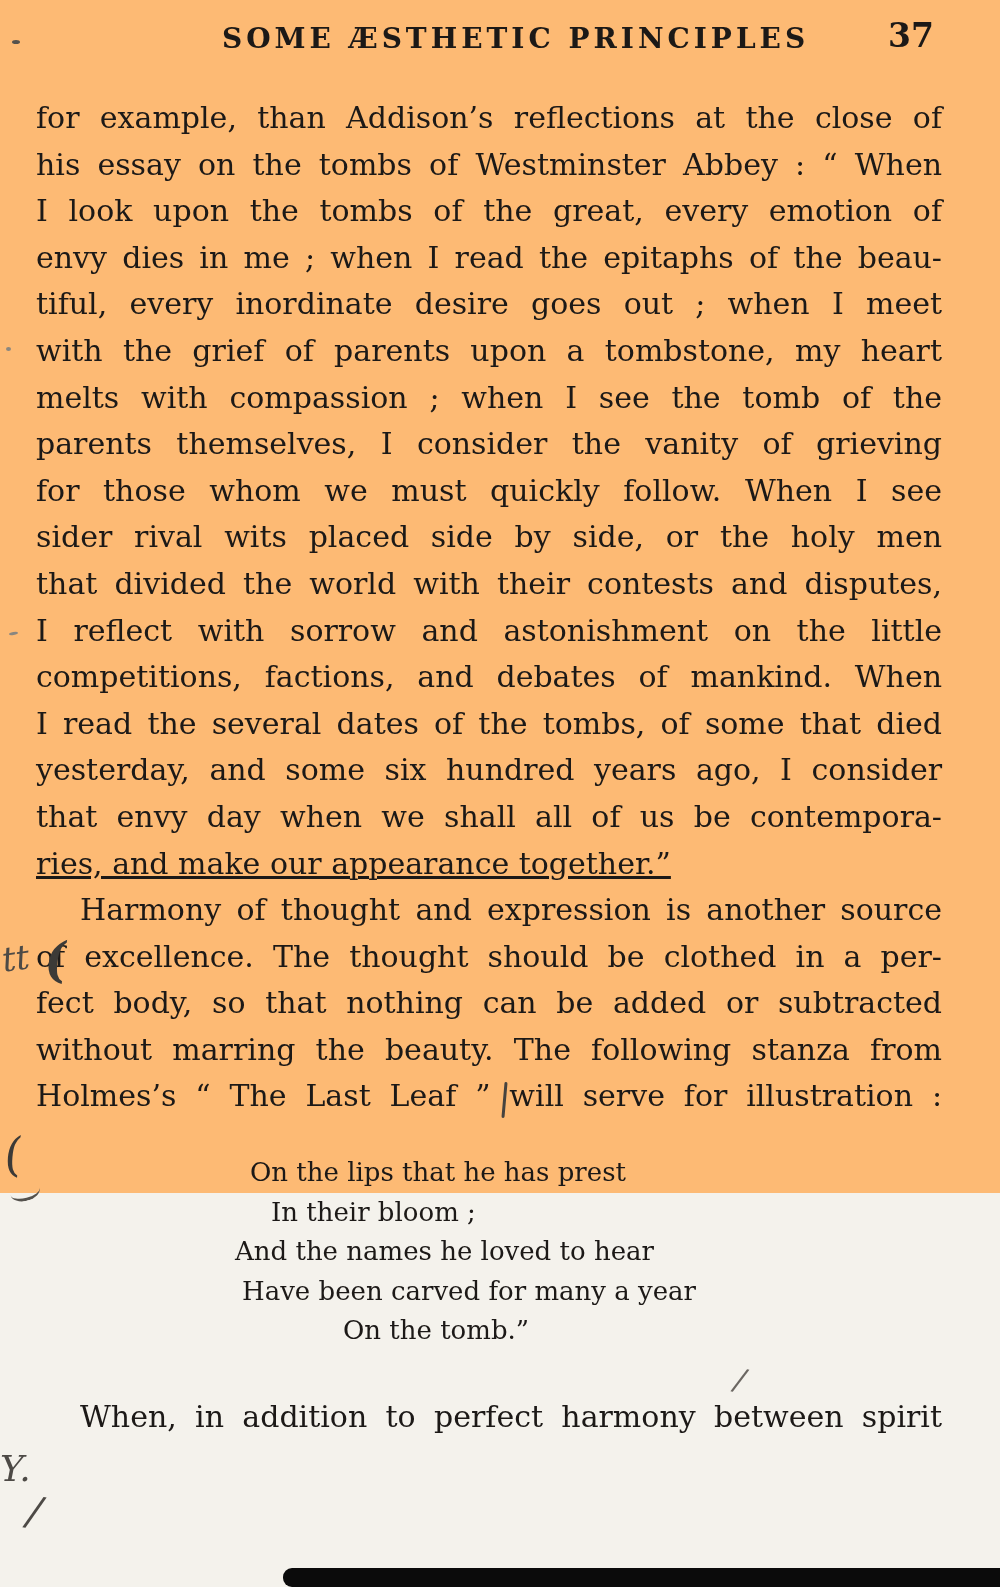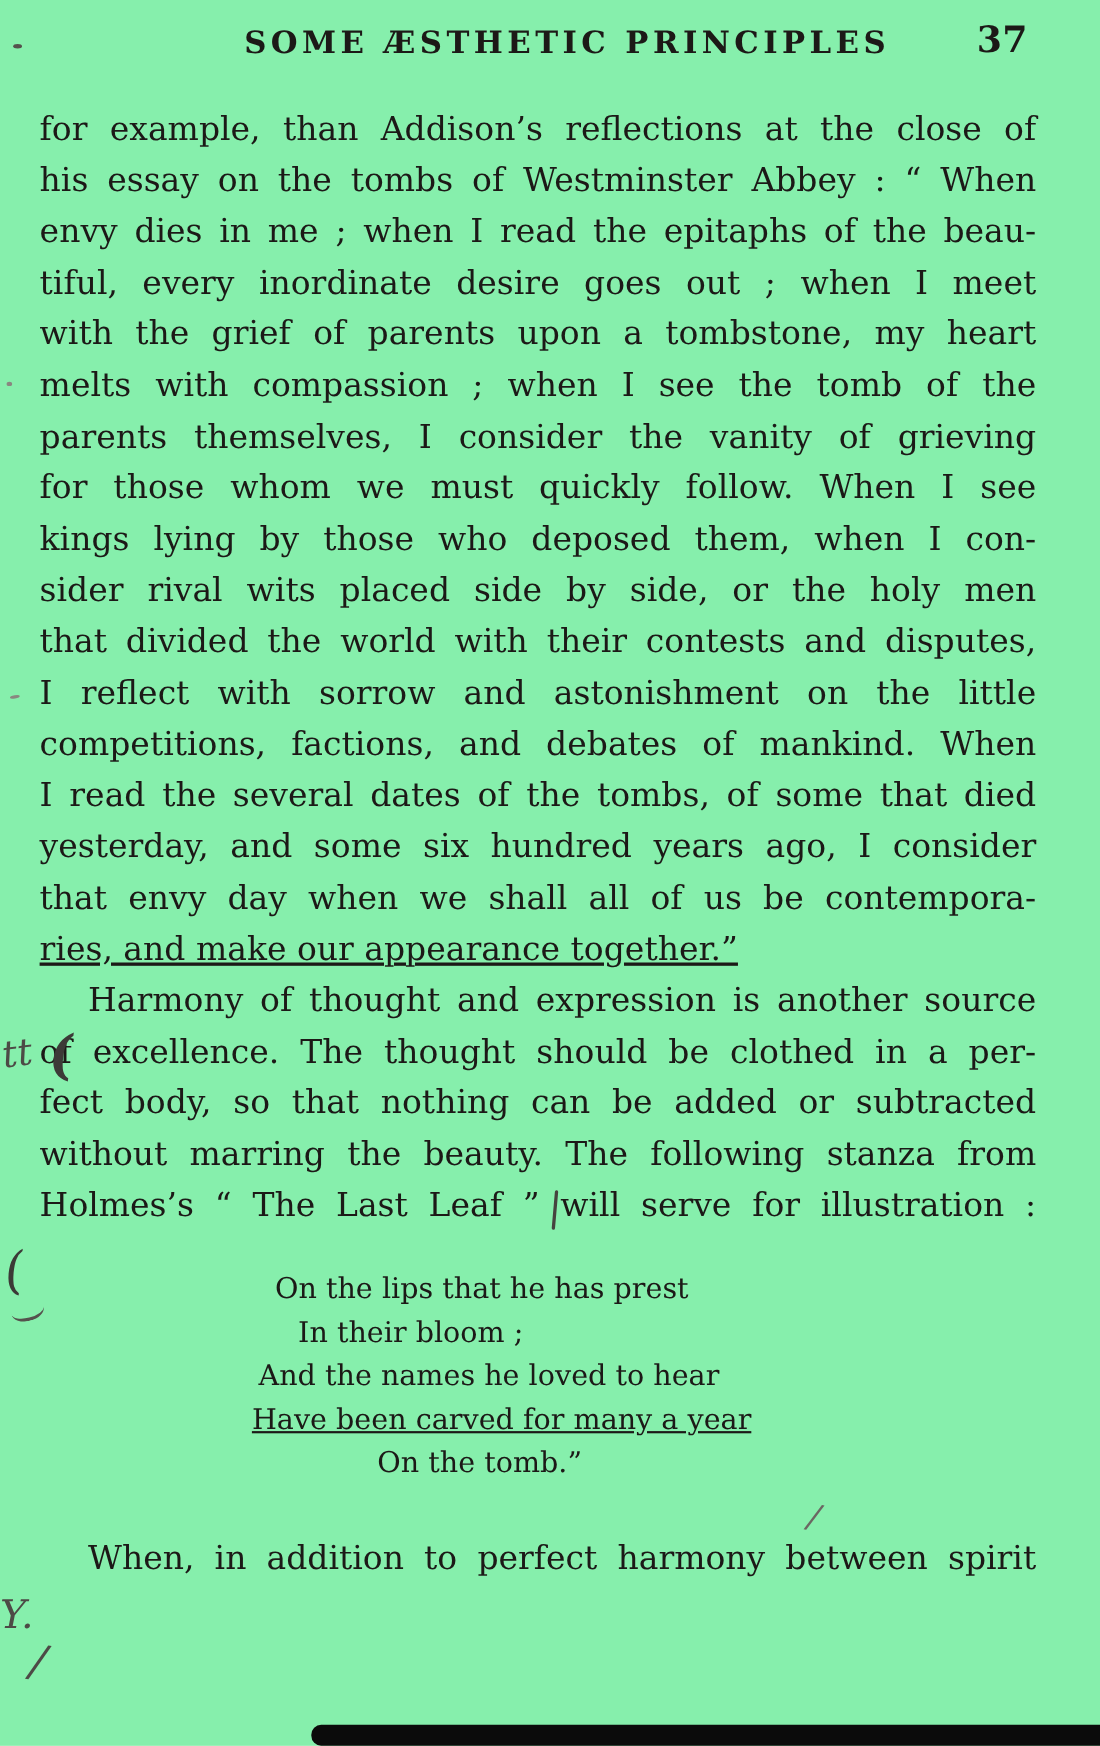--- a/index.html
+++ b/index.html
@@ -4,22 +4,22 @@
 <style>
   html, body { margin: 0; padding: 0; }
   body {
     width: 1000px; height: 1587px;
     background: #f4f2ec;
     font-family: "DejaVu Serif", "Liberation Serif", serif;
     overflow: hidden;
   }
   .page {
     position: relative;
-    width: 1000px; height: 1587px;
-    background: #86efac;
+    width: 1000px; height: 1193px;
+    background: #fdba74;
     color: #1c1917;
   }
   
   .header { position: absolute; top: 16px; left: 0; width: 100%; height: 46px; }
   .running-title {
     position: absolute; left: 222px; top: 6px;
     font-size: 28px; font-weight: bold; letter-spacing: 4px;
     white-space: nowrap;
   }
   .page-number {
@@ -39,21 +39,21 @@
   
   .poem { margin-top: 33px; margin-left: 180px; }
   .poem-line {
     font-size: 26px; line-height: 39.5px;
     text-align: left; text-align-last: left; white-space: nowrap;
   }
   .pl0 { margin-left: 0; }
   .pl1 { margin-left: 34px; }
   .pl2 { margin-left: 55px; }
   .pl3 { margin-left: 19px; }
-  .pl4 { margin-left: 13px; text-decoration: underline; }
+  .pl4 { margin-left: 26px; }
   .pl5 { margin-left: 127px; }
   .para-last { margin-top: 43px; }
   
   .mark {
     position: absolute; color: #4d4a46;
     font-family: "DejaVu Serif", serif; font-style: italic;
   }
   .mark-tt      { left: 2px;   top: 938px;  font-size: 34px; transform: rotate(-8deg); }
   .mark-paren1  { left: 44px;  top: 932px;  font-size: 48px; font-weight: bold; transform: rotate(-4deg); color:#3c3a37;}
   .mark-paren2  { left: 4px;   top: 1128px; font-size: 46px; transform: rotate(-6deg); color:#3c3a37;}
@@ -89,27 +89,27 @@
 
   <div class="header">
     <div class="running-title">SOME ÆSTHETIC PRINCIPLES</div>
     <div class="page-number">37</div>
   </div>
 
   <div class="textblock">
     <div class="paragraph endleft">
         <div class="line">for example, than Addison’s reflections at the close of</div>
         <div class="line">his essay on the tombs of Westminster Abbey : “ When</div>
+        <div class="line">I look upon the tombs of the great, every emotion of</div>
         <div class="line">envy dies in me ; when I read the epitaphs of the beau-</div>
         <div class="line">tiful, every inordinate desire goes out ; when I meet</div>
         <div class="line">with the grief of parents upon a tombstone, my heart</div>
         <div class="line">melts with compassion ; when I see the tomb of the</div>
         <div class="line">parents themselves, I consider the vanity of grieving</div>
         <div class="line">for those whom we must quickly follow.  When I see</div>
-        <div class="line">kings lying by those who deposed them, when I con-</div>
         <div class="line">sider rival wits placed side by side, or the holy men</div>
         <div class="line">that divided the world with their contests and disputes,</div>
         <div class="line">I reflect with sorrow and astonishment on the little</div>
         <div class="line">competitions, factions, and debates of mankind.  When</div>
         <div class="line">I read the several dates of the tombs, of some that died</div>
         <div class="line">yesterday, and some six hundred years ago, I consider</div>
         <div class="line">that envy day when we shall all of us be contempora-</div>
         <div class="line">ries, and make our appearance together.”</div>
       </div>
     <div class="paragraph indent">

